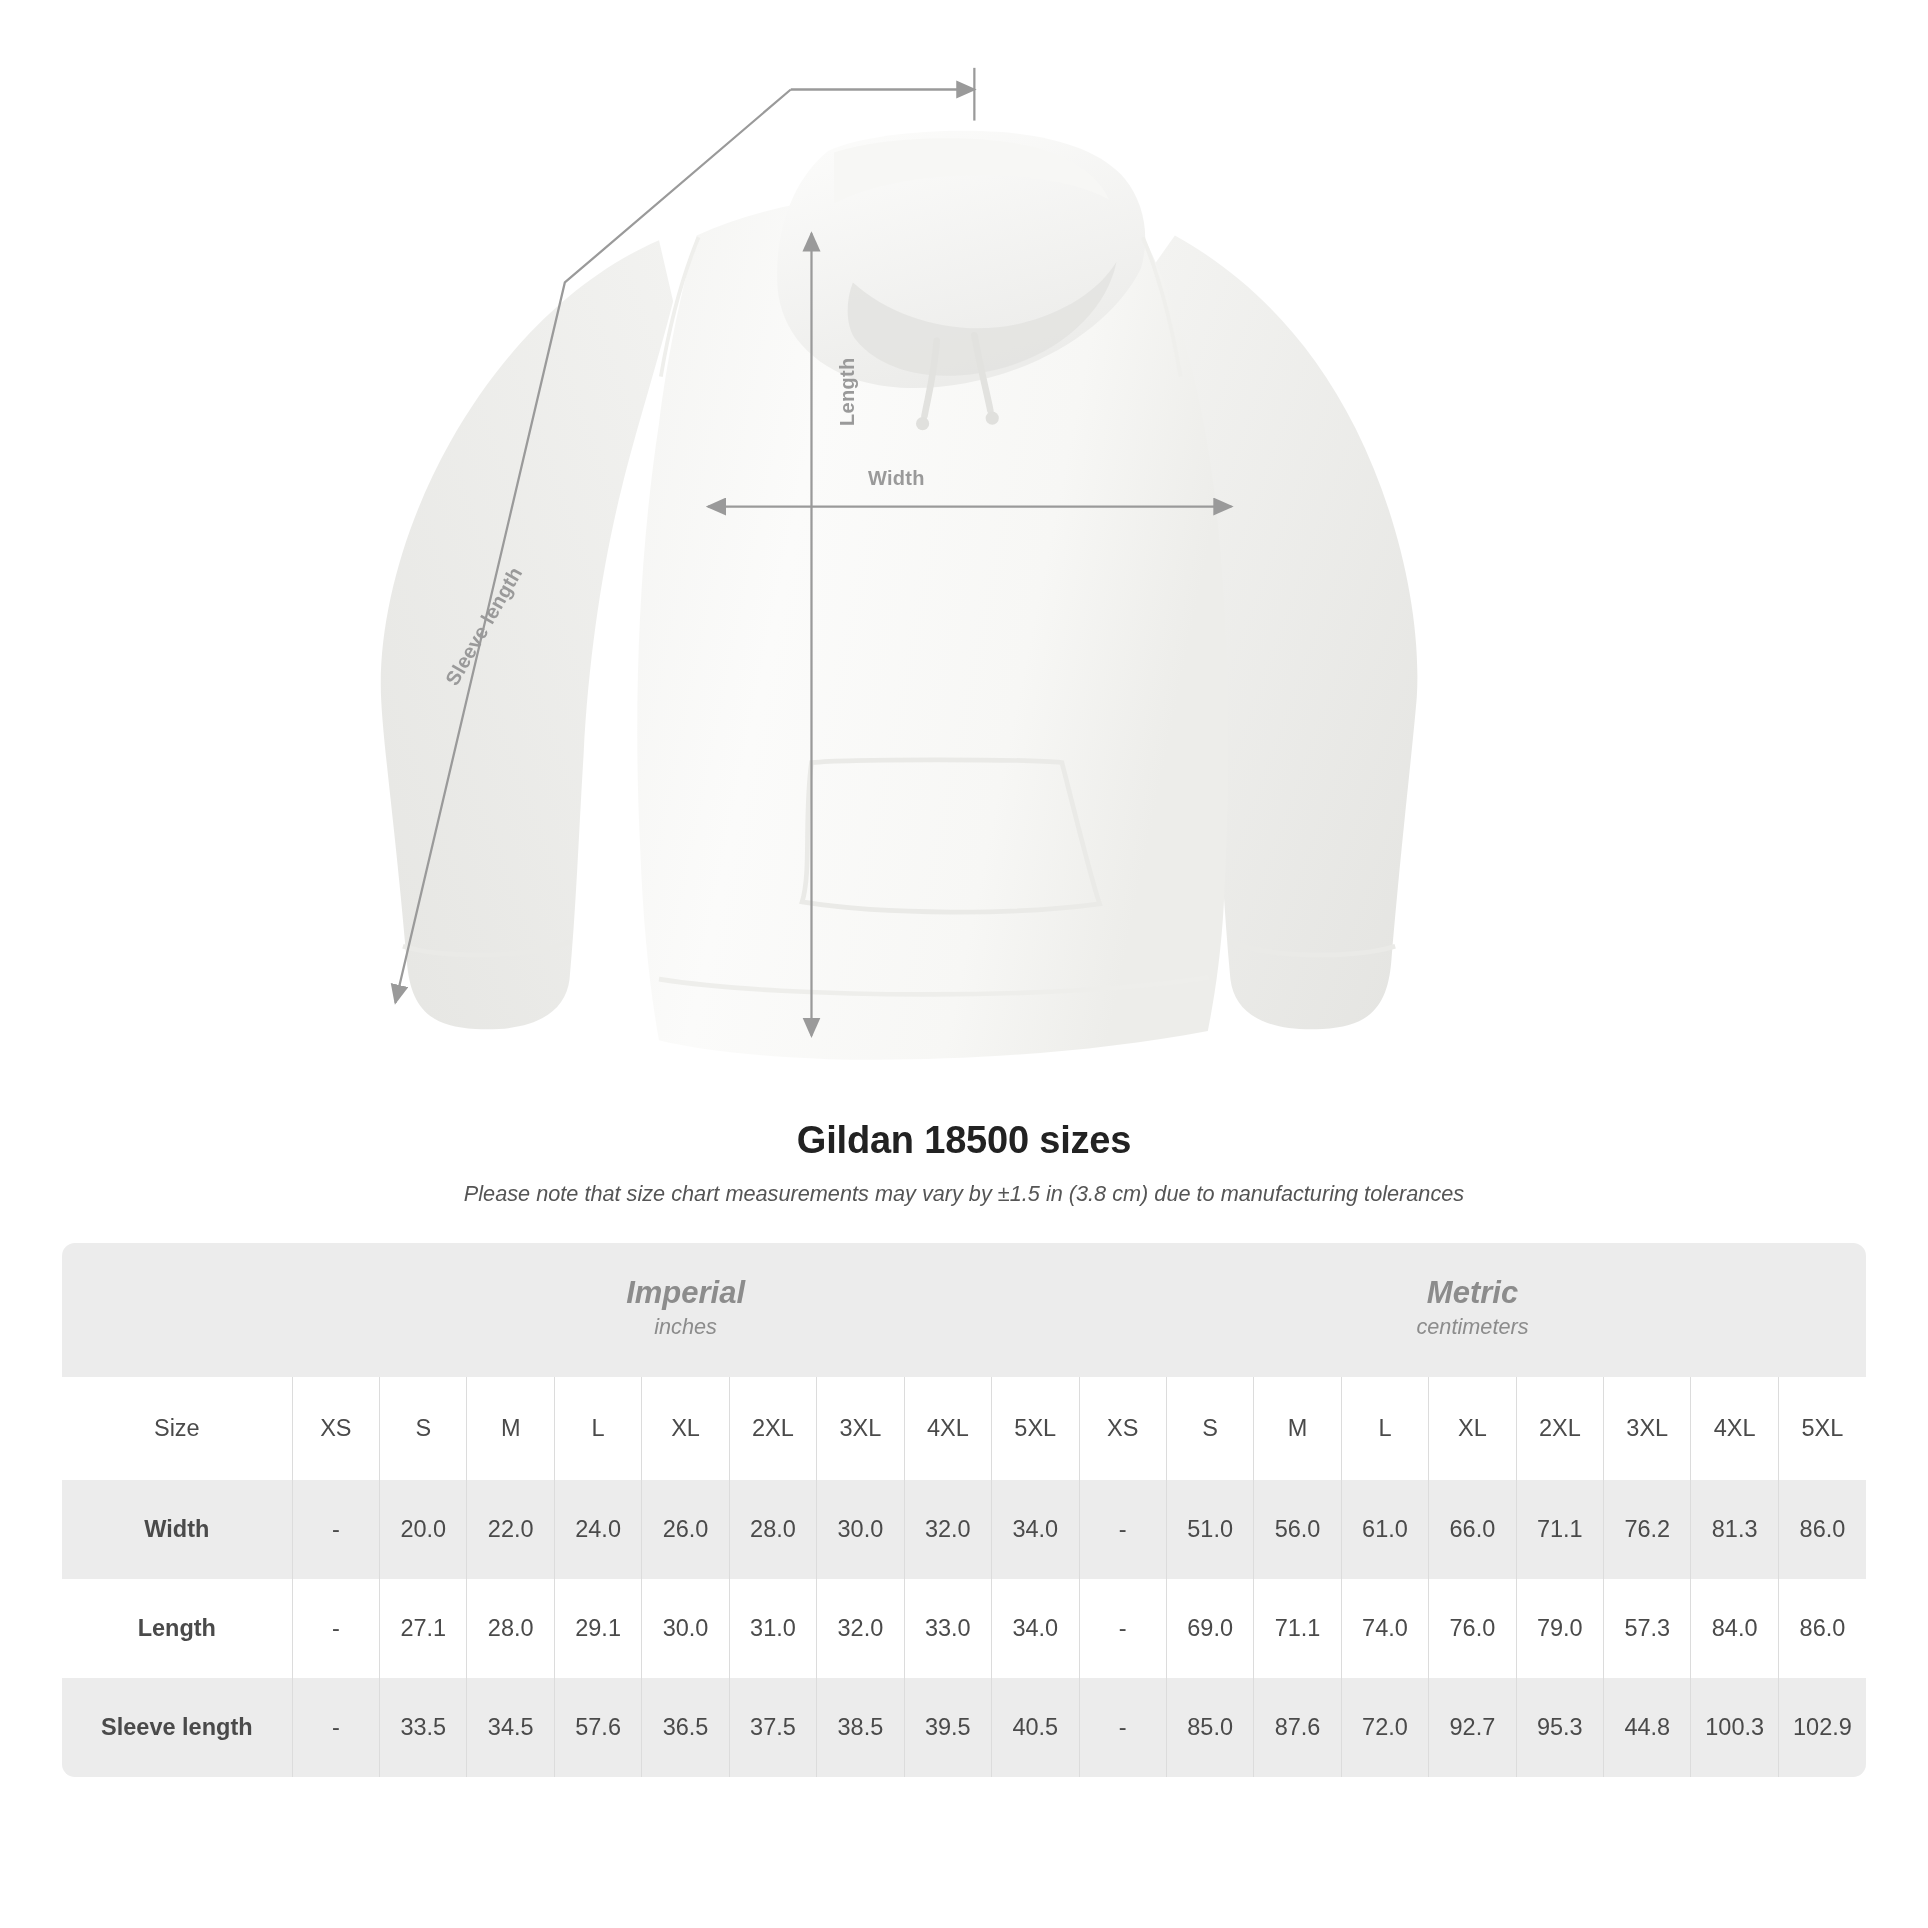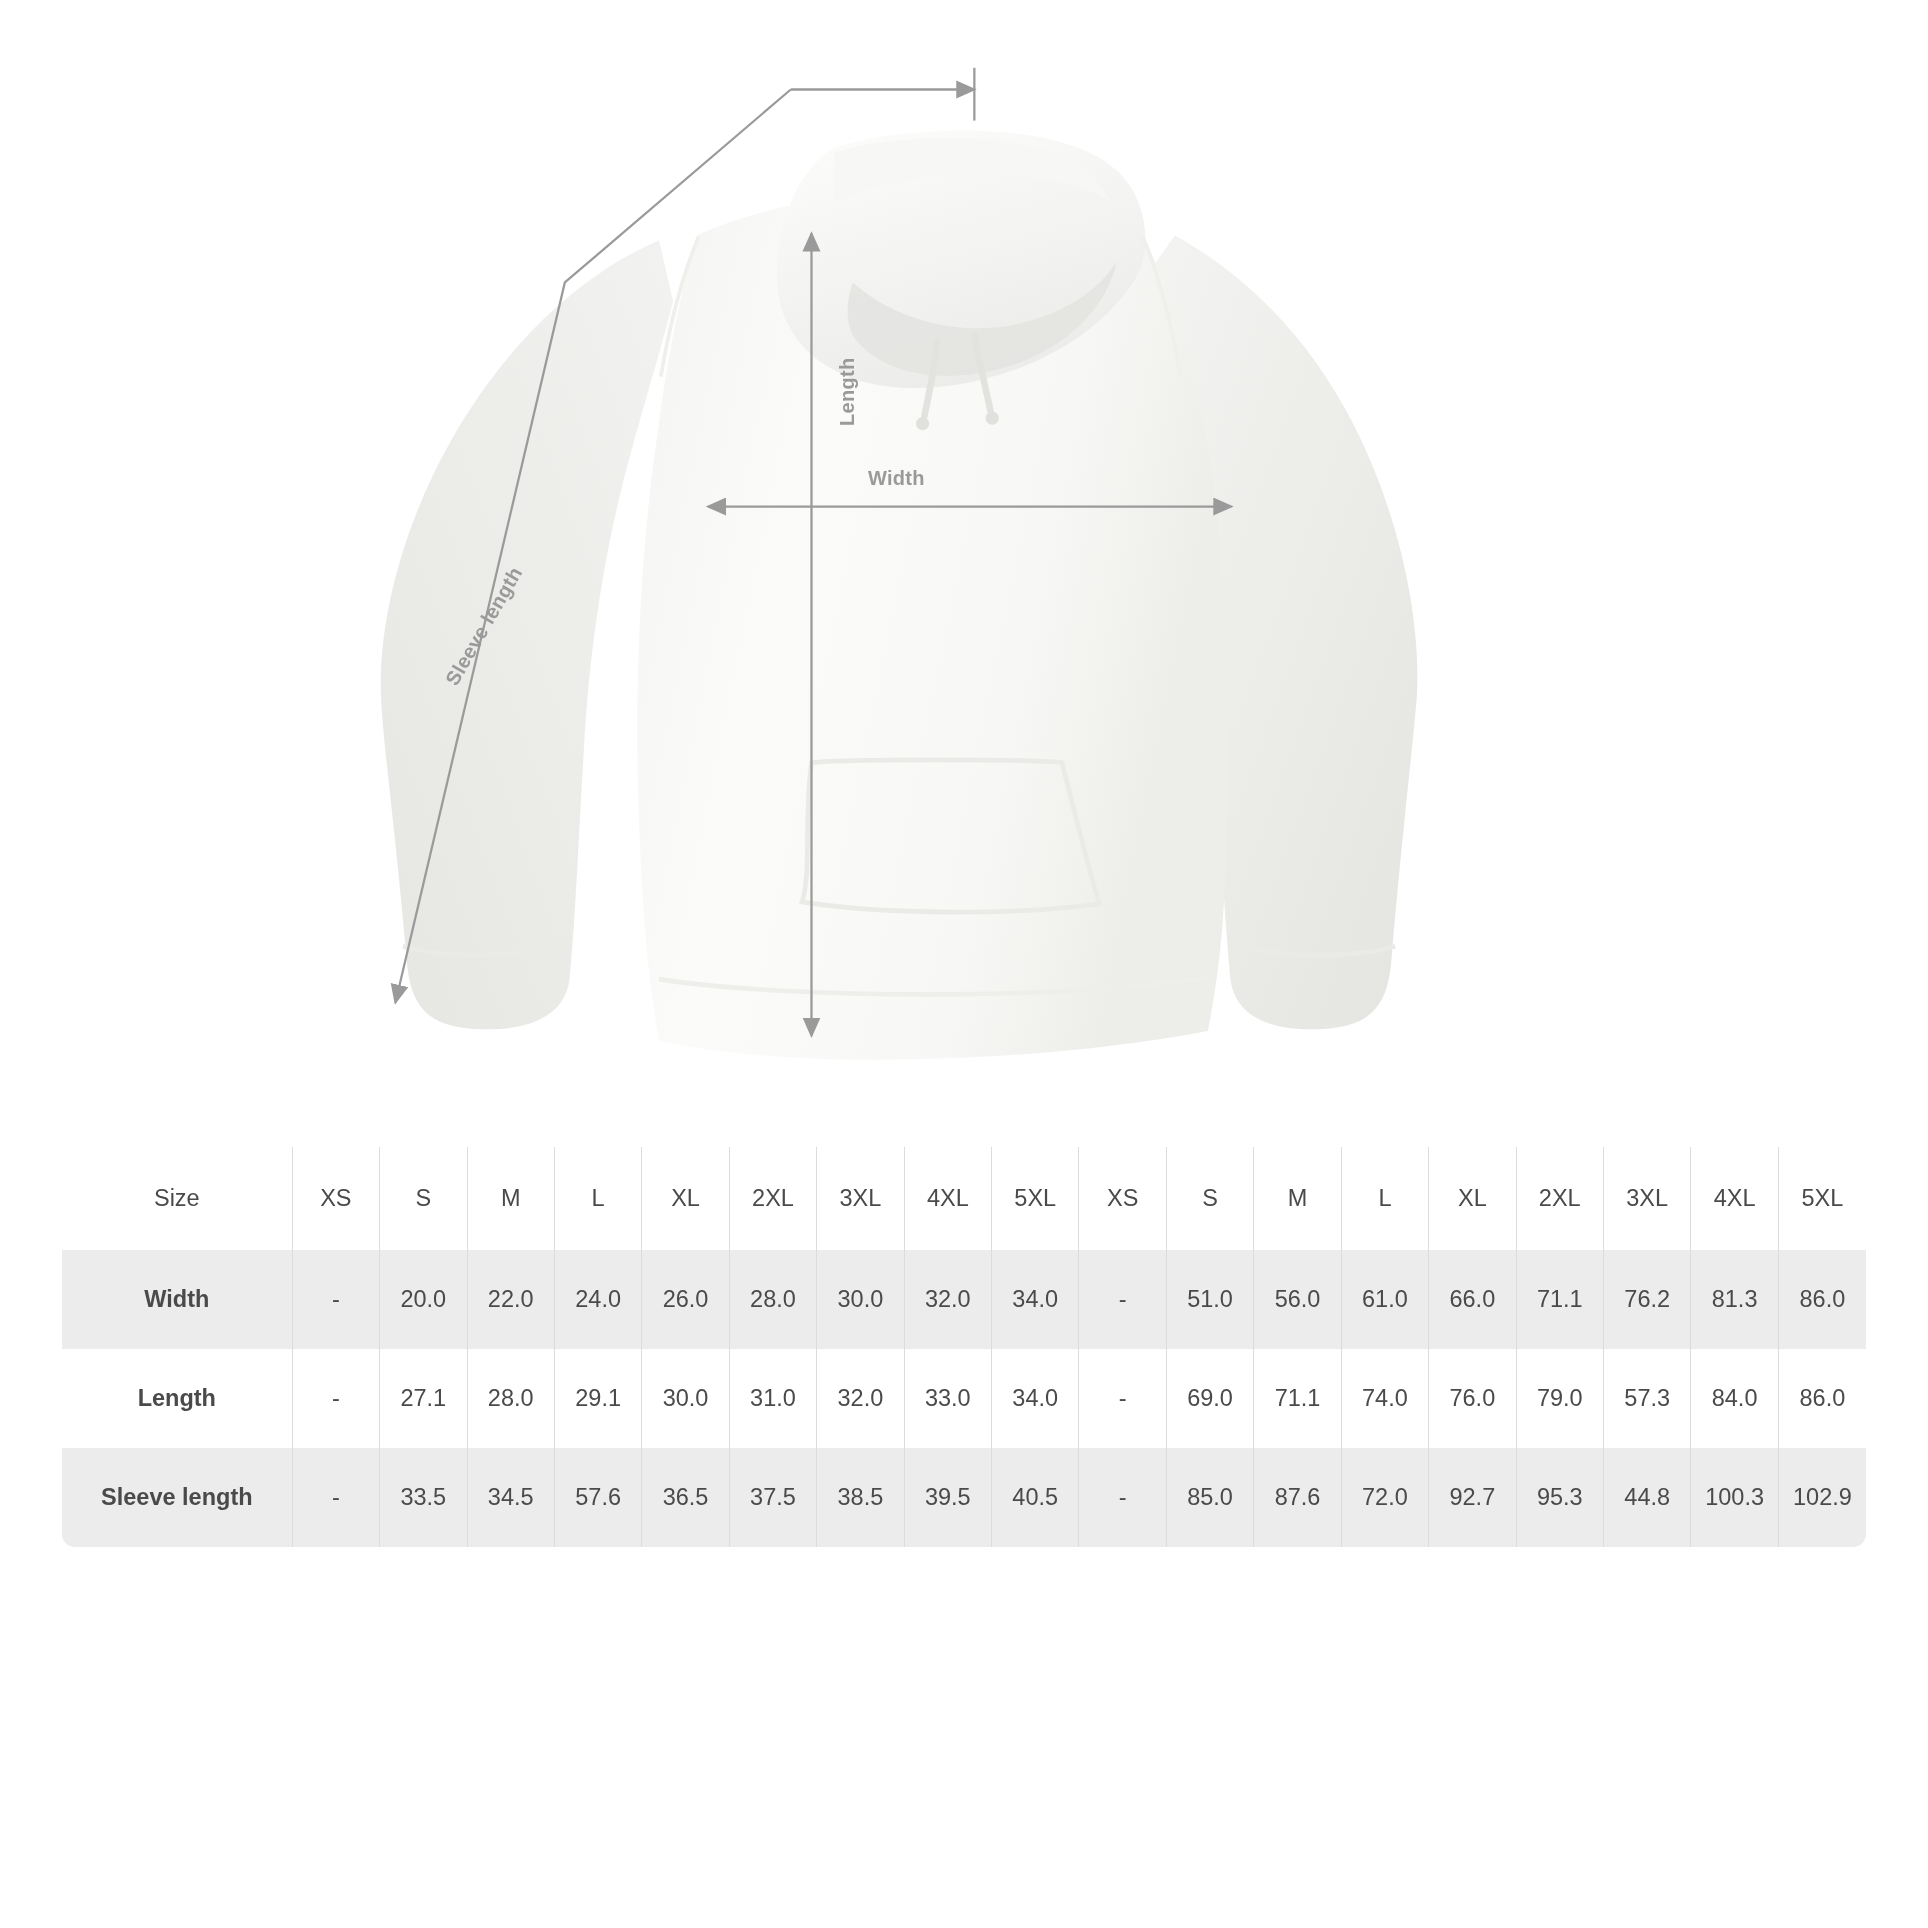--- a/index.html
+++ b/index.html
@@ -229,20 +229,24 @@
         <line x1="840" y1="95" x2="1035" y2="95" marker-end="url(#arrowEnd)"></line>
         <line x1="1035" y1="72" x2="1035" y2="128"></line>
       </g>
     </svg>
 
     <div class="dim-label vertical" style="left:836px; top:426px;">Length</div>
     <div class="dim-label" style="left:868px; top:467px;">Width</div>
     <div class="dim-label diagonal" style="left:441px; top:678px;">Sleeve length</div>
   </div>
 
+  <div class="title-block">
+    <h1 class="chart-title">Gildan 18500 sizes</h1>
+    <p class="chart-note">Please note that size chart measurements may vary by ±1.5 in (3.8 cm) due to manufacturing tolerances</p>
+  </div>
 
   <div class="table-wrap">
     <table class="size-table">
       <colgroup>
         <col class="first-col">
         <col class="val-col">
           <col class="val-col">
           <col class="val-col">
           <col class="val-col">
           <col class="val-col">
@@ -255,20 +259,31 @@
           <col class="val-col">
           <col class="val-col">
           <col class="val-col">
         <col class="val-col">
           <col class="val-col">
           <col class="val-col">
           <col class="val-col">
       </colgroup>
       <tbody>
 
+        <tr class="unit-row">
+          <td></td>
+          <td colspan="9">
+            <div class="unit-name">Imperial</div>
+            <div class="unit-sub">inches</div>
+          </td>
+          <td colspan="9">
+            <div class="unit-name">Metric</div>
+            <div class="unit-sub">centimeters</div>
+          </td>
+        </tr>
 
         <tr class="head-row">
           <td class="col-sep">Size</td>
           <td class="col-sep">XS</td>
           <td class="col-sep">S</td>
           <td class="col-sep">M</td>
           <td class="col-sep">L</td>
           <td class="col-sep">XL</td>
           <td class="col-sep">2XL</td>
           <td class="col-sep">3XL</td>

